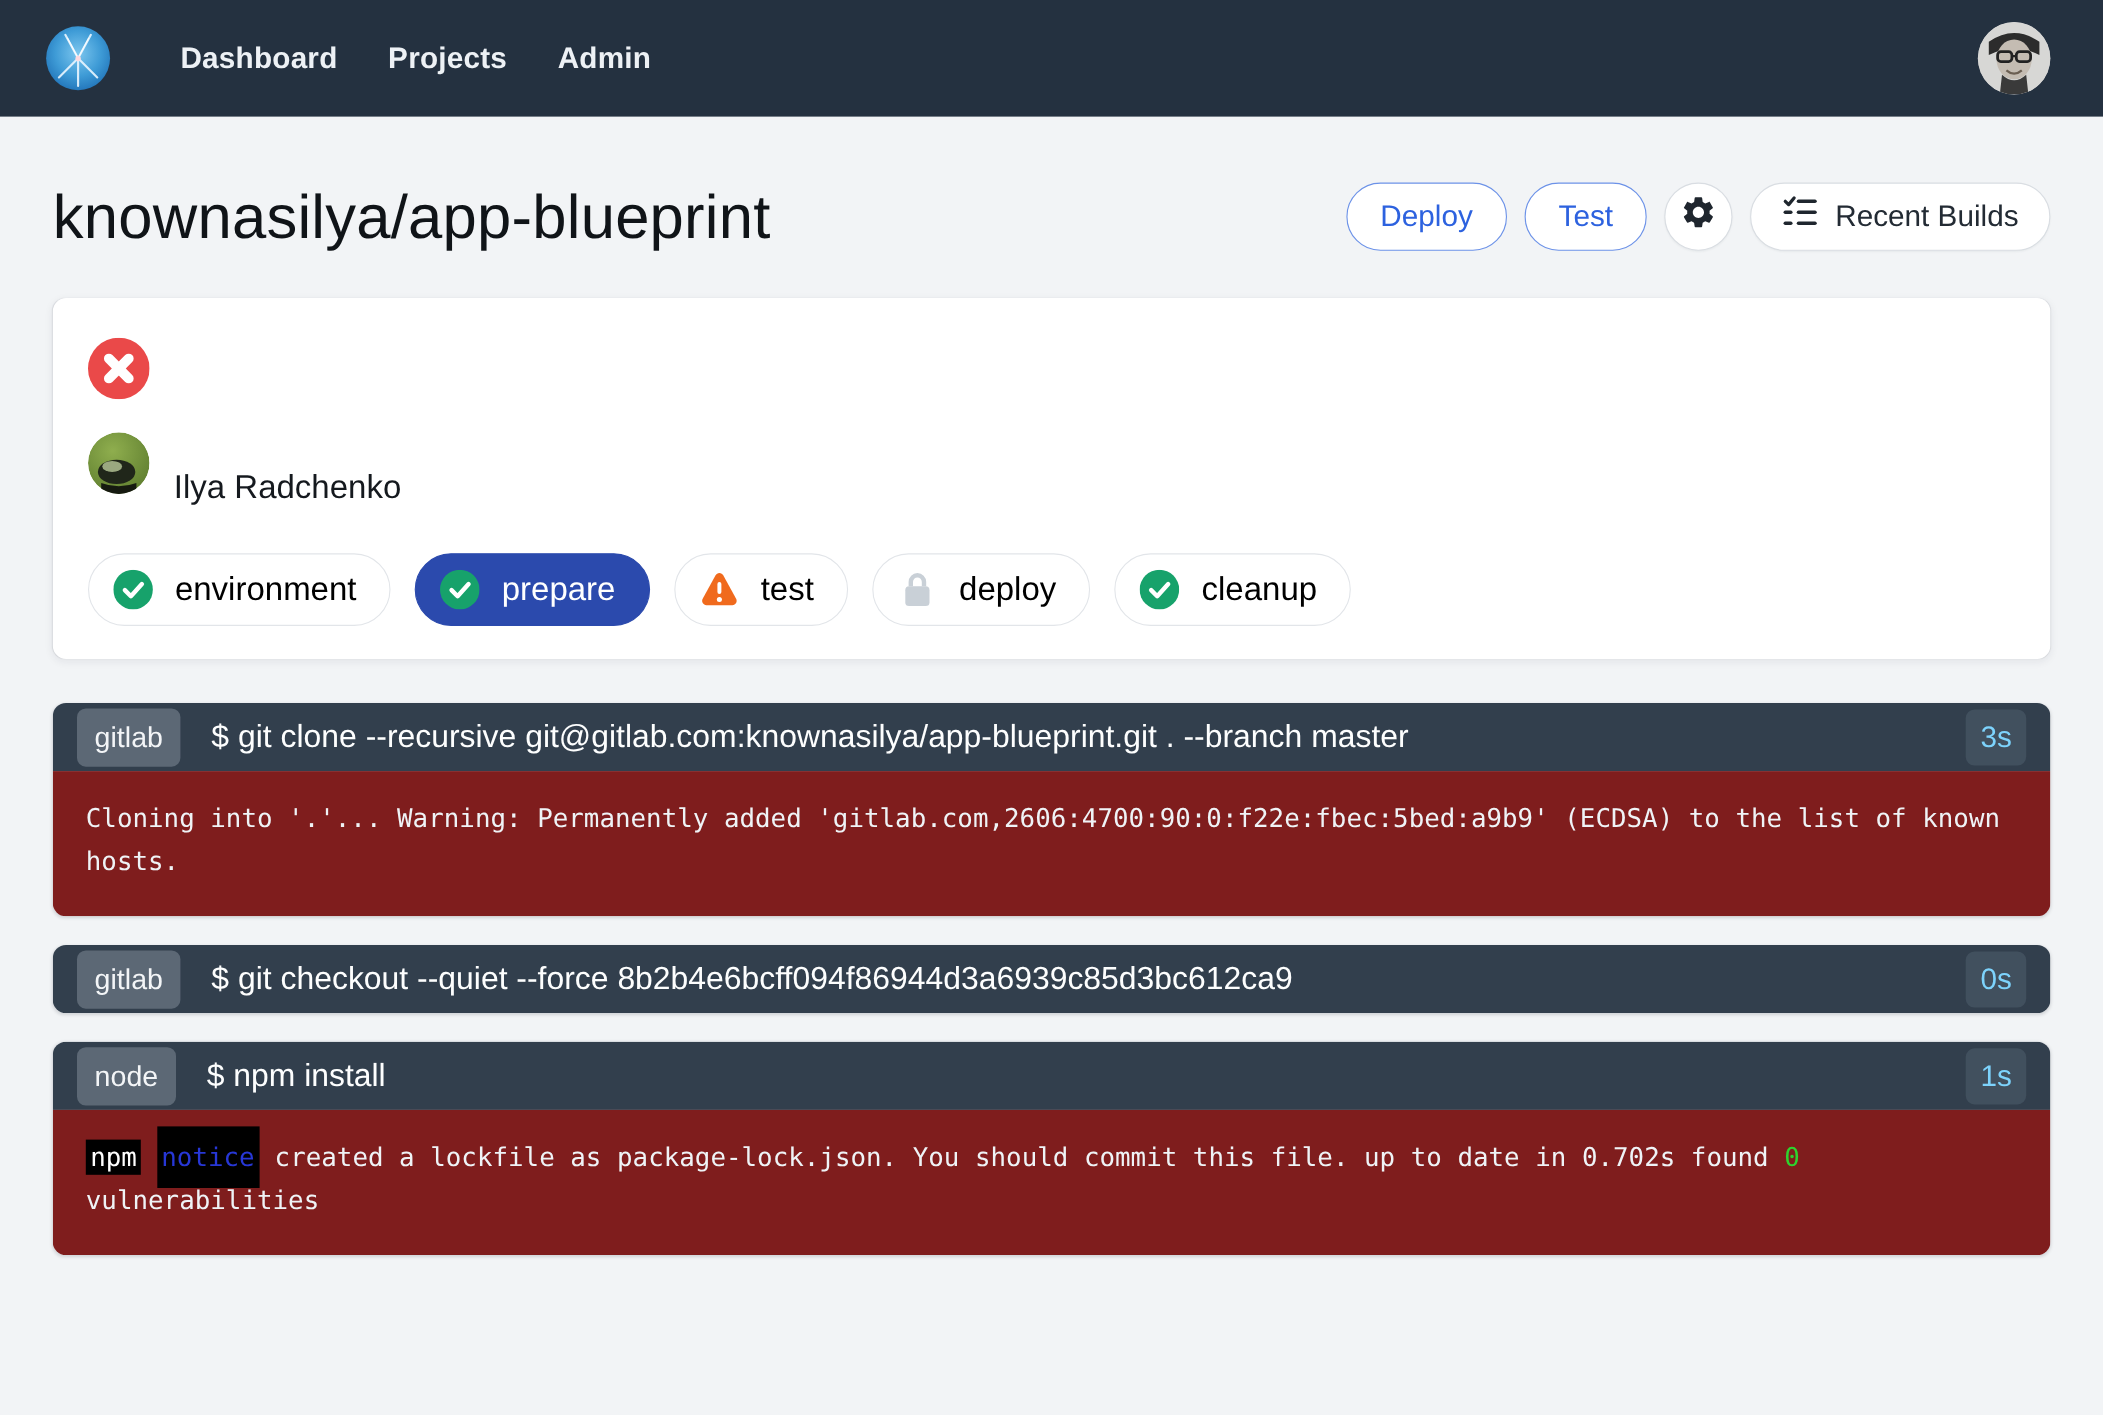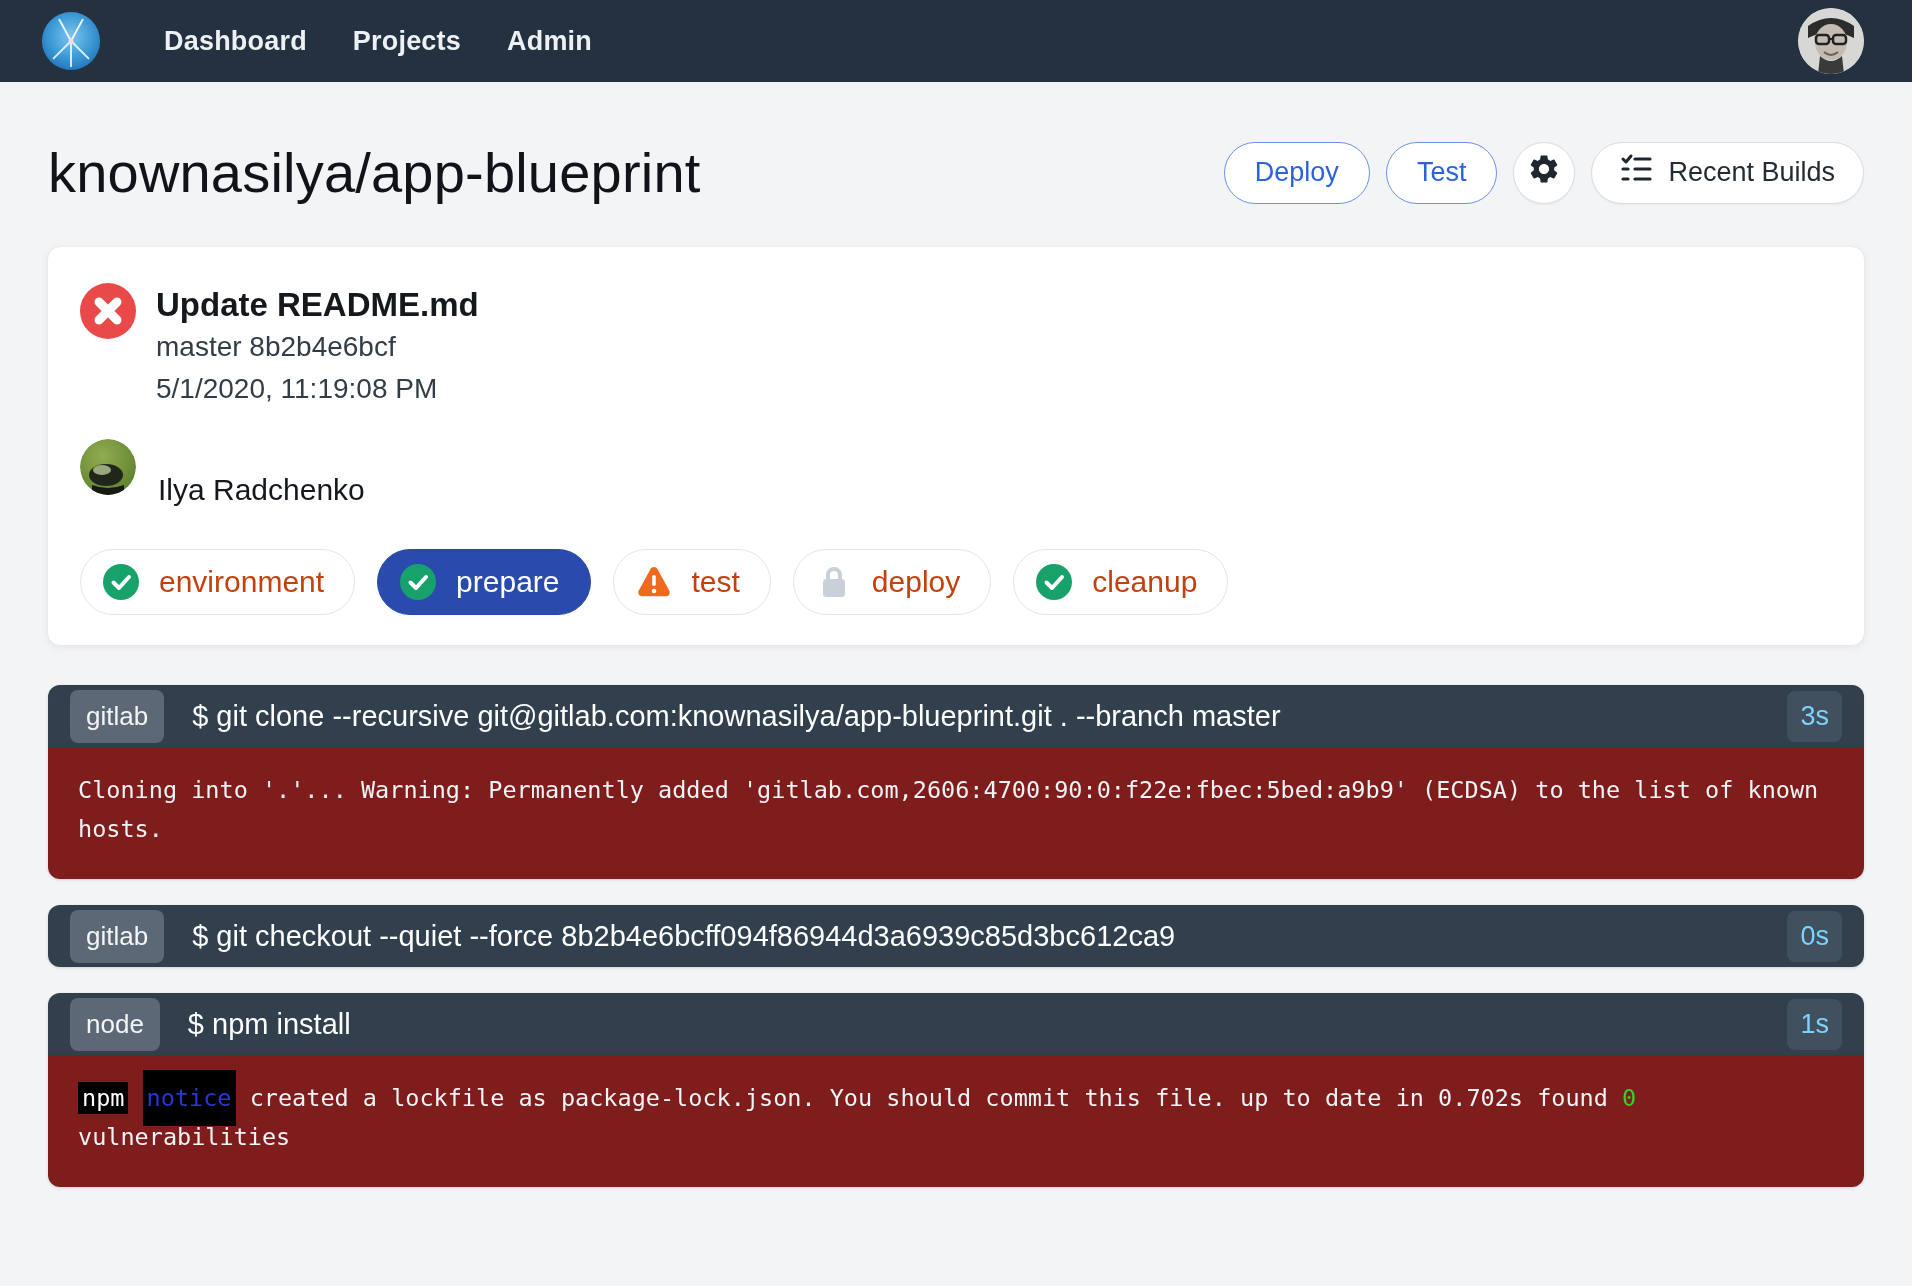--- a/index.html
+++ b/index.html
@@ -6,21 +6,21 @@
   html,body { width:1912px; height:1286px; }
   body {
     background:#f2f4f6;
     font-family:"Liberation Sans", sans-serif;
     color:#14181d;
     overflow:hidden;
   }
 
   
   .topnav {
-    height:82px; background:#243140;
+    height:106px; background:#243140;
     display:flex; align-items:center;
     padding:0 48px 0 40px;
   }
   .logo { width:62px; height:62px; border-radius:50%; flex:0 0 auto; margin-right:62px; cursor:pointer; }
   .nav-links { display:flex; align-items:center; gap:46px; }
   .nav-link {
     color:#edf1f5; font-size:27px; font-weight:700; letter-spacing:.2px;
     text-decoration:none; cursor:pointer;
   }
   .nav-spacer { flex:1; }
@@ -54,21 +54,21 @@
   .commit-date { margin-top:2px; }
   .author-row { display:flex; align-items:center; margin-top:18px; }
   .author-avatar { width:56px; height:56px; border-radius:50%; overflow:hidden; margin-right:22px; flex:0 0 auto; }
   .author-name { font-size:30px; color:#15191e;margin-top:46px; }
 
   .stages { display:flex; align-items:center; gap:22px; margin-top:42px; }
   .stage-pill {
     display:inline-flex; align-items:center; gap:20px;
     height:66px; padding:0 30px 0 22px; border-radius:34px;
     background:#fff; border:1.5px solid #e2e5e9;
-    font-size:30px; color:#c2410c; cursor:pointer; user-select:none;
+    font-size:30px; color:#000000; cursor:pointer; user-select:none;
   }
   .stage-pill.active { background:#2b4aad; border-color:#2b4aad; color:#fff; }
   .stage-ico { width:36px; height:36px; flex:0 0 auto; }
 
   
   .term { border-radius:12px; overflow:hidden; box-shadow:0 1px 3px rgba(20,30,40,.15); }
   .term.first { margin-top:40px; }
   .term + .term { margin-top:26px; }
   .term-head {
     background:#323f4d; height:62px;
@@ -163,25 +163,20 @@
   </div>
 
   <section class="card">
     <div class="commit-row">
       <span class="status-icon">
         <svg viewBox="0 0 56 56" width="56" height="56">
           <circle cx="28" cy="28" r="28" fill="#ea4949"></circle>
           <path d="M19 19 L37 37 M37 19 L19 37" stroke="#fff" stroke-width="9" stroke-linecap="round"></path>
         </svg>
       </span>
-      <div class="commit-meta">
-        <div class="commit-msg">Update README.md</div>
-        <div class="commit-branch">master 8b2b4e6bcf</div>
-        <div class="commit-date">5/1/2020, 11:19:08 PM</div>
-      </div>
     </div>
 
     <div class="author-row">
       <span class="author-avatar">
         <svg viewBox="0 0 56 56" width="56" height="56">
           <defs>
             <radialGradient id="av" cx="40%" cy="30%" r="80%">
               <stop offset="0%" stop-color="#8fae4e"></stop>
               <stop offset="100%" stop-color="#5d7c2e"></stop>
             </radialGradient>

